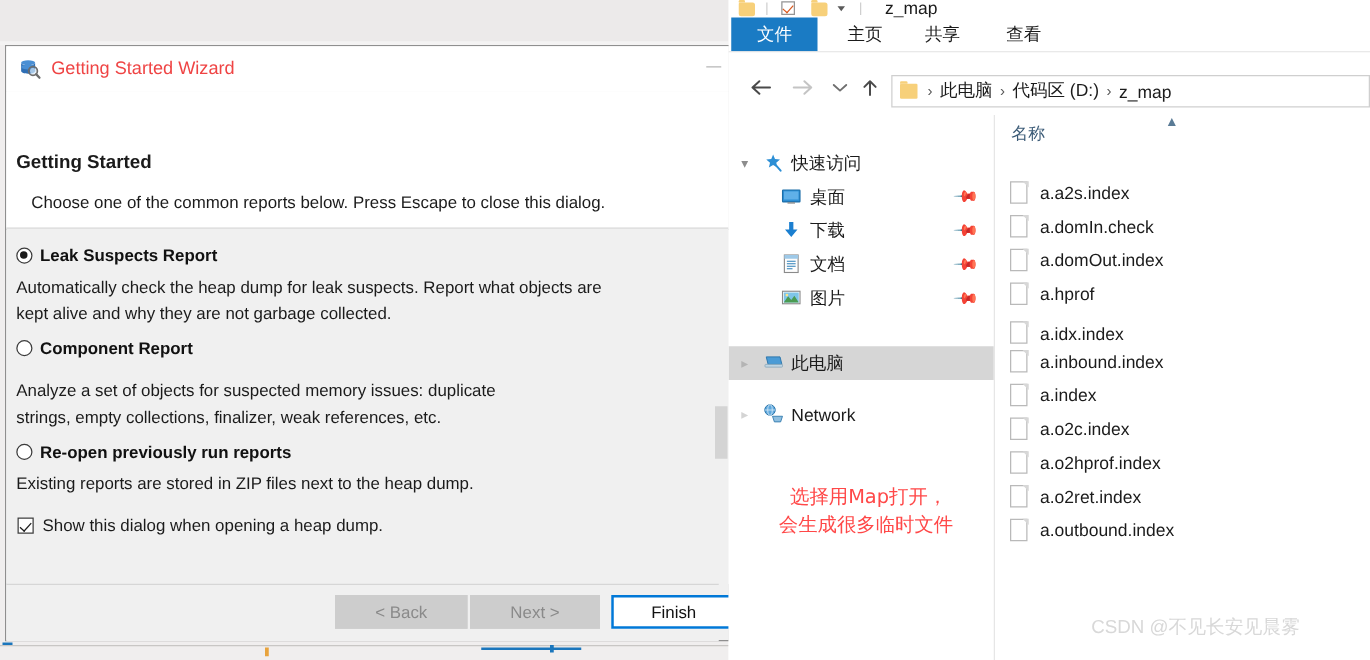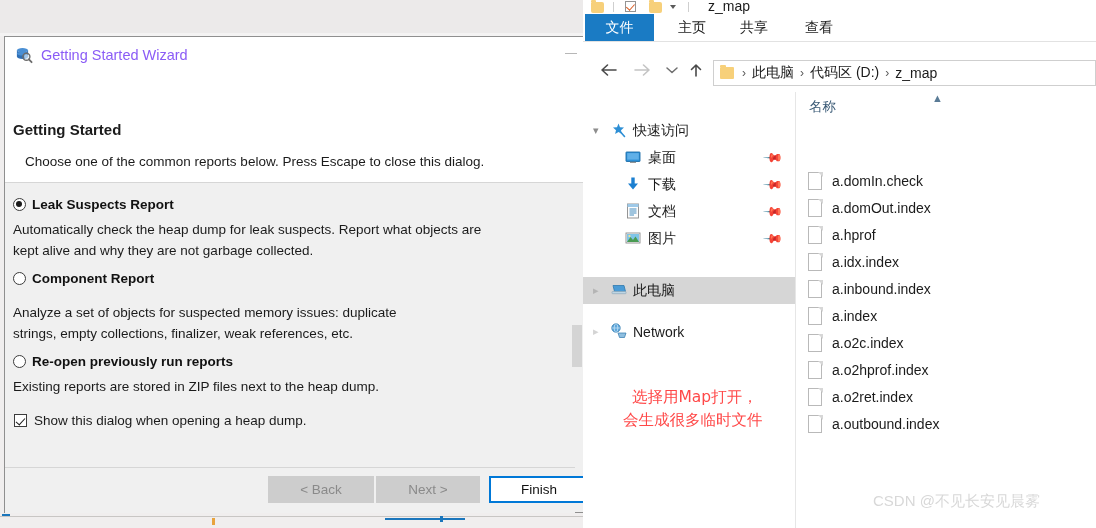--- a/index.html
+++ b/index.html
@@ -25,21 +25,21 @@
   
   .dialog {
     position:absolute; left:4px; top:36px; width:580px; height:477px;
     background:#f0f0f0; border:1px solid #8f8f8f; box-sizing:border-box;
   }
   .dlg-titlebar {
     position:absolute; left:0; top:0; right:0; height:36px;
     background:#ffffff; display:flex; align-items:center; padding-left:10px; box-sizing:border-box;
   }
   .dlg-title-icon { width:18px; height:18px; position:relative; flex:0 0 auto; margin-right:8px; }
-  .dlg-title-text { font-size:14.5px; color:#8b5cf6; white-space:nowrap; }
+  .dlg-title-text { font-size:14.5px; color:#ef4444; white-space:nowrap; }
   .dlg-min {
     position:absolute; right:6px; top:16px; width:12px; height:1px; background:#b7b7b7;
   }
 
   .dlg-header {
     position:absolute; left:0; top:36px; right:0; height:110px;
     background:#ffffff; border-bottom:1px solid #d6d6d6; box-sizing:border-box;
   }
   .dlg-header-title { position:absolute; left:8px; top:48px; font-size:15px; font-weight:bold; color:#1b1b1b; }
   .dlg-header-desc { position:absolute; left:20px; top:81px; font-size:13.5px; color:#1b1b1b; white-space:nowrap; }
@@ -360,20 +360,27 @@
         </div>
       </div>
 
       <div class="nav-divider"></div>
 
       <div class="list-header">
         <span class="col-name">名称</span>
         <span class="sort-caret">▲</span>
       </div>
 
+      <div class="file-row" style="top:48px;">
+        <span class="file-ico">
+            <span class="file-ico-paper"></span>
+            <span class="file-ico-fold"></span>
+          </span>
+        <span class="file-name">a.a2s.index</span>
+      </div>
       <div class="file-row" style="top:75px;">
         <span class="file-ico">
             <span class="file-ico-paper"></span>
             <span class="file-ico-fold"></span>
           </span>
         <span class="file-name">a.domIn.check</span>
       </div>
       <div class="file-row" style="top:102px;">
         <span class="file-ico">
             <span class="file-ico-paper"></span>
@@ -381,21 +388,21 @@
           </span>
         <span class="file-name">a.domOut.index</span>
       </div>
       <div class="file-row" style="top:129px;">
         <span class="file-ico">
             <span class="file-ico-paper"></span>
             <span class="file-ico-fold"></span>
           </span>
         <span class="file-name">a.hprof</span>
       </div>
-      <div class="file-row" style="top:156px;">
+      <div class="file-row" style="top:156px;align-items:flex-end;">
         <span class="file-ico">
             <span class="file-ico-paper"></span>
             <span class="file-ico-fold"></span>
           </span>
         <span class="file-name">a.idx.index</span>
       </div>
       <div class="file-row" style="top:183px;">
         <span class="file-ico">
             <span class="file-ico-paper"></span>
             <span class="file-ico-fold"></span>

